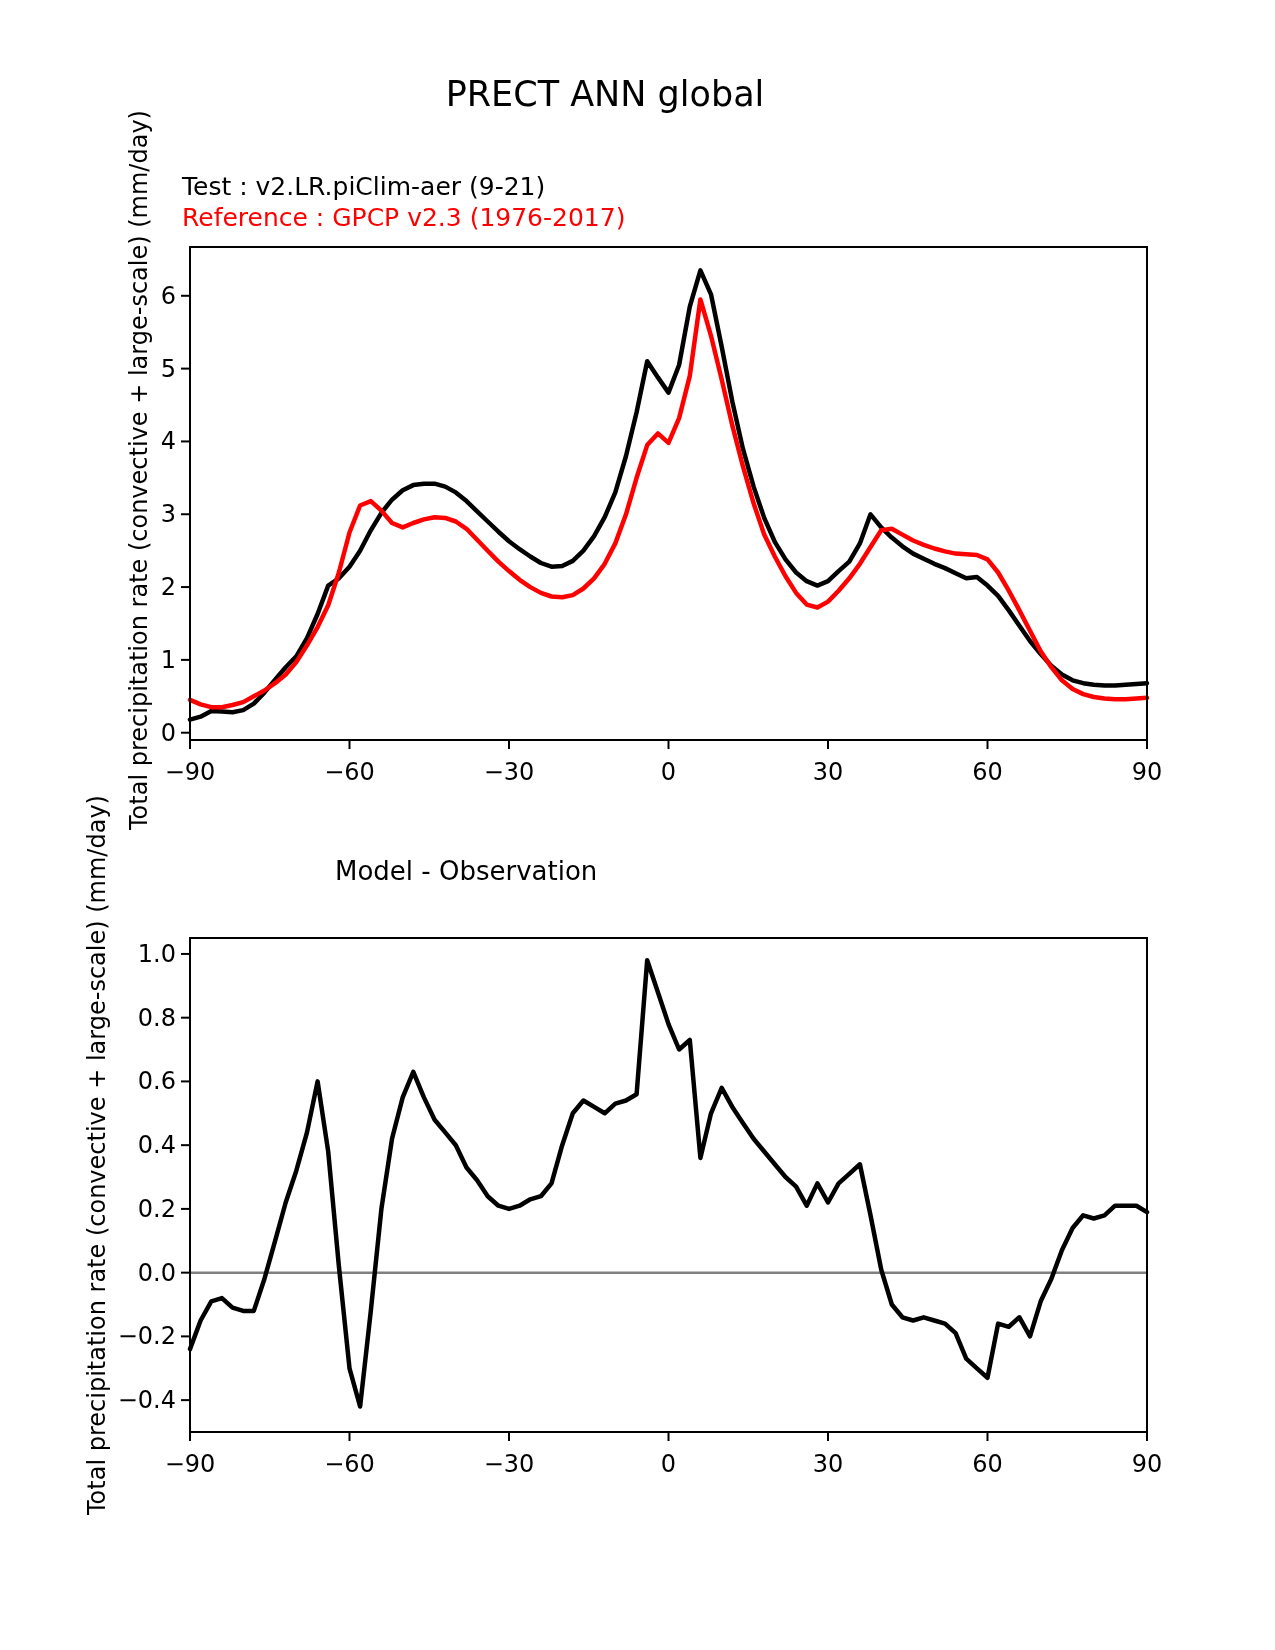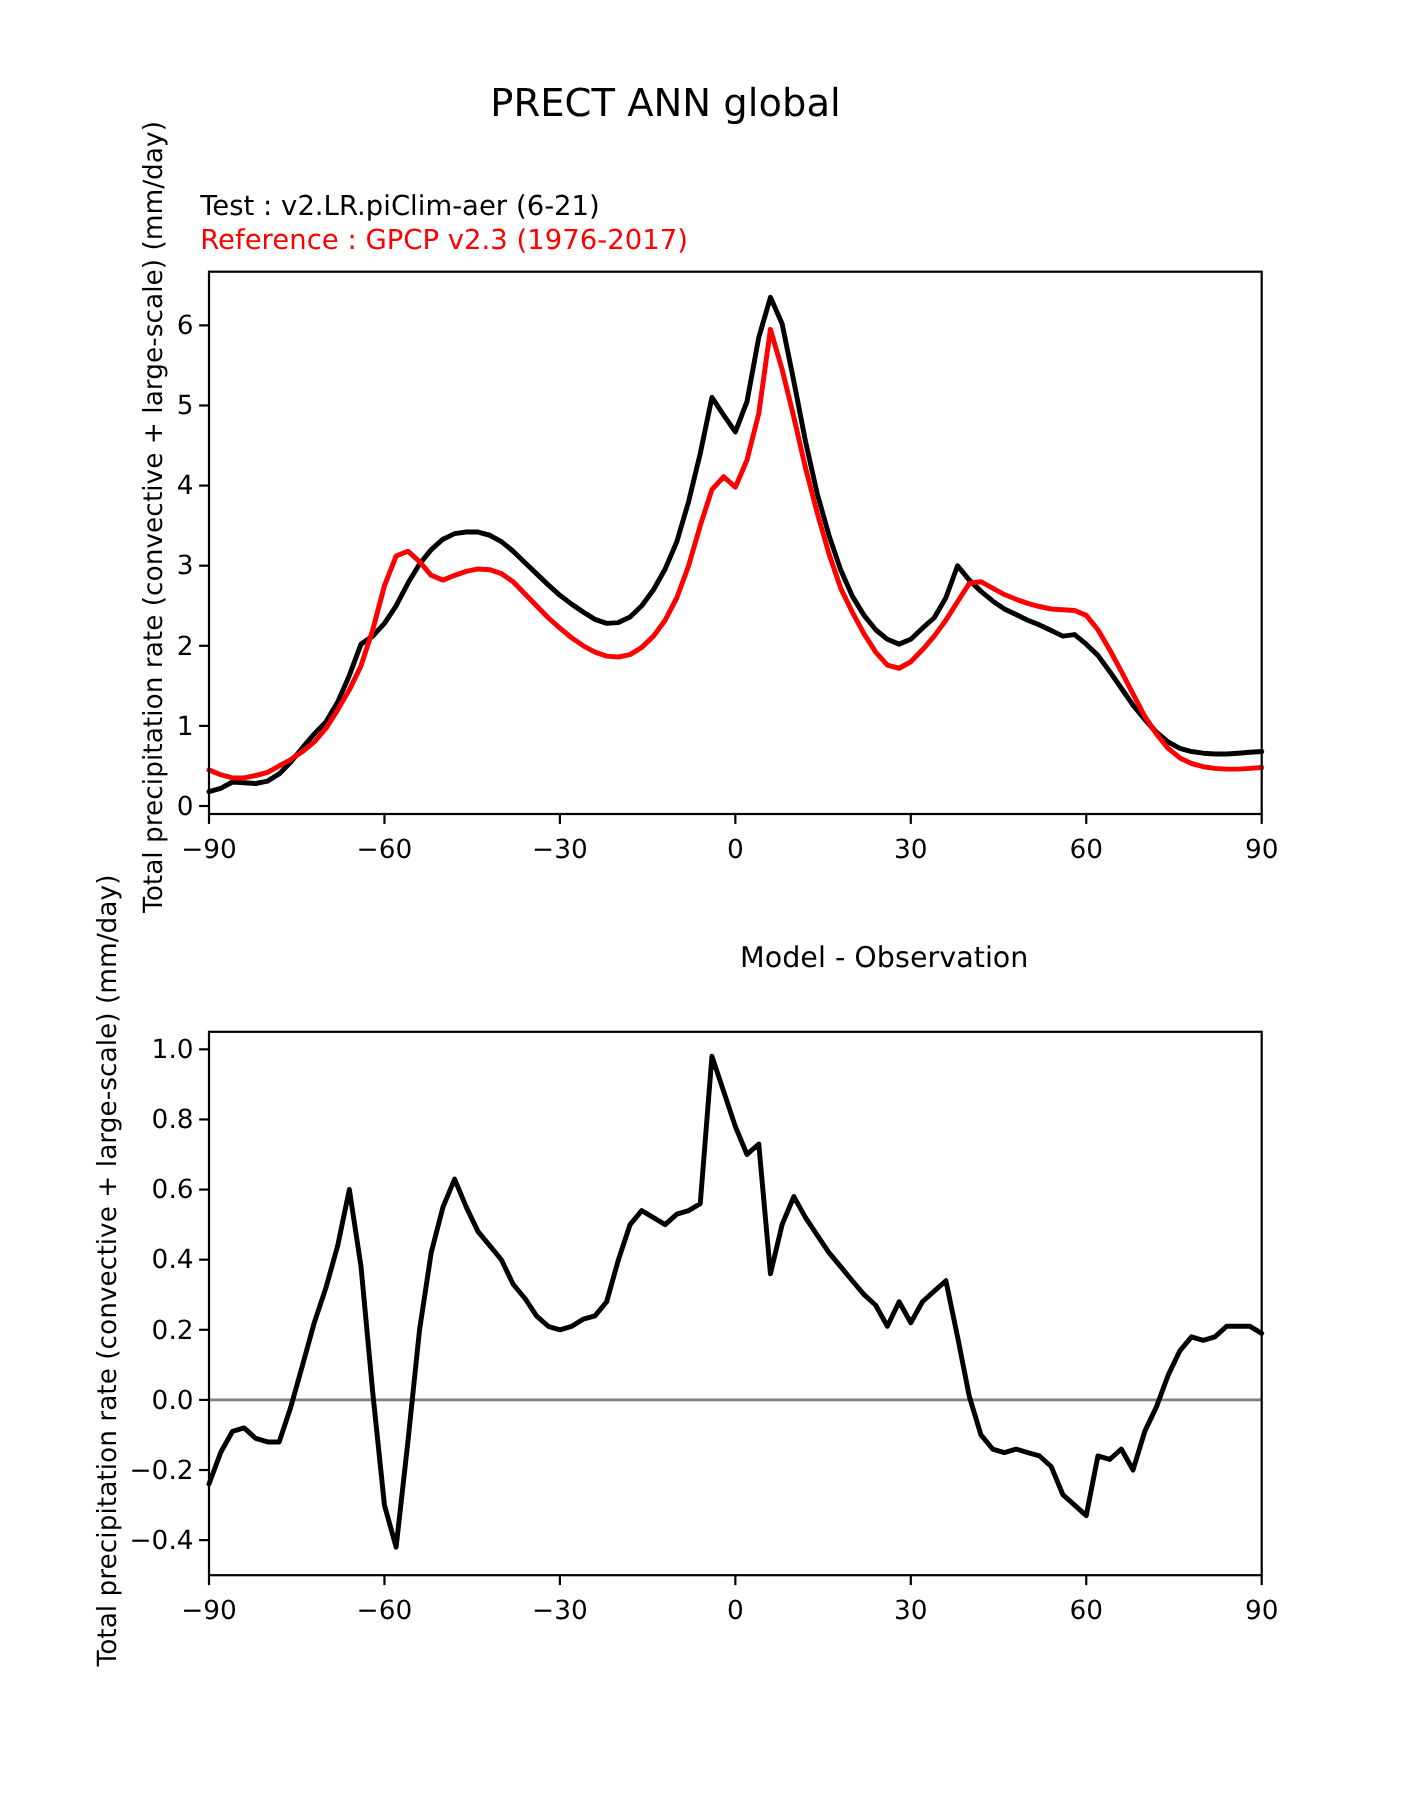--- a/index.html
+++ b/index.html
@@ -34,38 +34,38 @@
   .ylabel {
     font-size: 24px;
     color: #000;
     white-space: nowrap;
     transform: translate(-50%,-50%) rotate(-90deg);
   }
   #top-ylabel    { left: 139px; top: 470px;  }
   #bottom-ylabel { left: 97px;  top: 1155px; }
   #bottom-title {
     left: 335px; top: 856px; width: 600px;
-    text-align: right;
+    text-align: left;
     font-size: 26px;
     color: #000;
     white-space: nowrap;
   }
   svg text {
     font-family: "DejaVu Sans", "Liberation Sans", sans-serif;
     fill: #000;
   }
 </style>
 </head>
 <body>
 
 <div id="figure">
 
   <div class="abs" id="figure-title">PRECT ANN global</div>
 
-  <div class="abs" id="legend-test">Test : v2.LR.piClim-aer (6-21)</div>
+  <div class="abs" id="legend-test">Test : v2.LR.piClim-aer (9-21)</div>
 
   <div class="abs" id="legend-reference">Reference : GPCP v2.3 (1976-2017)</div>
 
   <div class="abs ylabel" id="top-ylabel">Total precipitation rate (convective + large-scale) (mm/day)</div>
 
   <div class="abs ylabel" id="bottom-ylabel">Total precipitation rate (convective + large-scale) (mm/day)</div>
 
   <div class="abs" id="bottom-title">Model - Observation</div>
 
   <svg class="abs" id="chart-svg" width="1275" height="1650" viewBox="0 0 1275 1650" style="left:0; top:0;">

